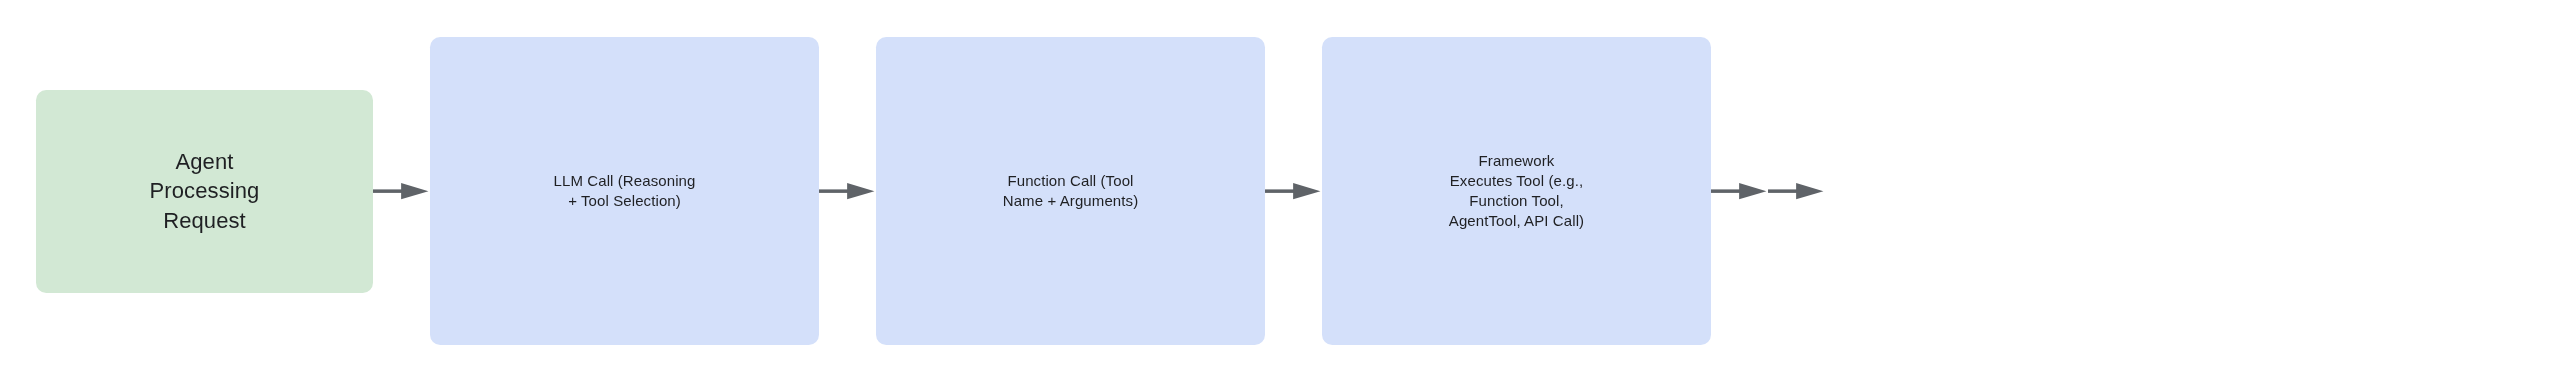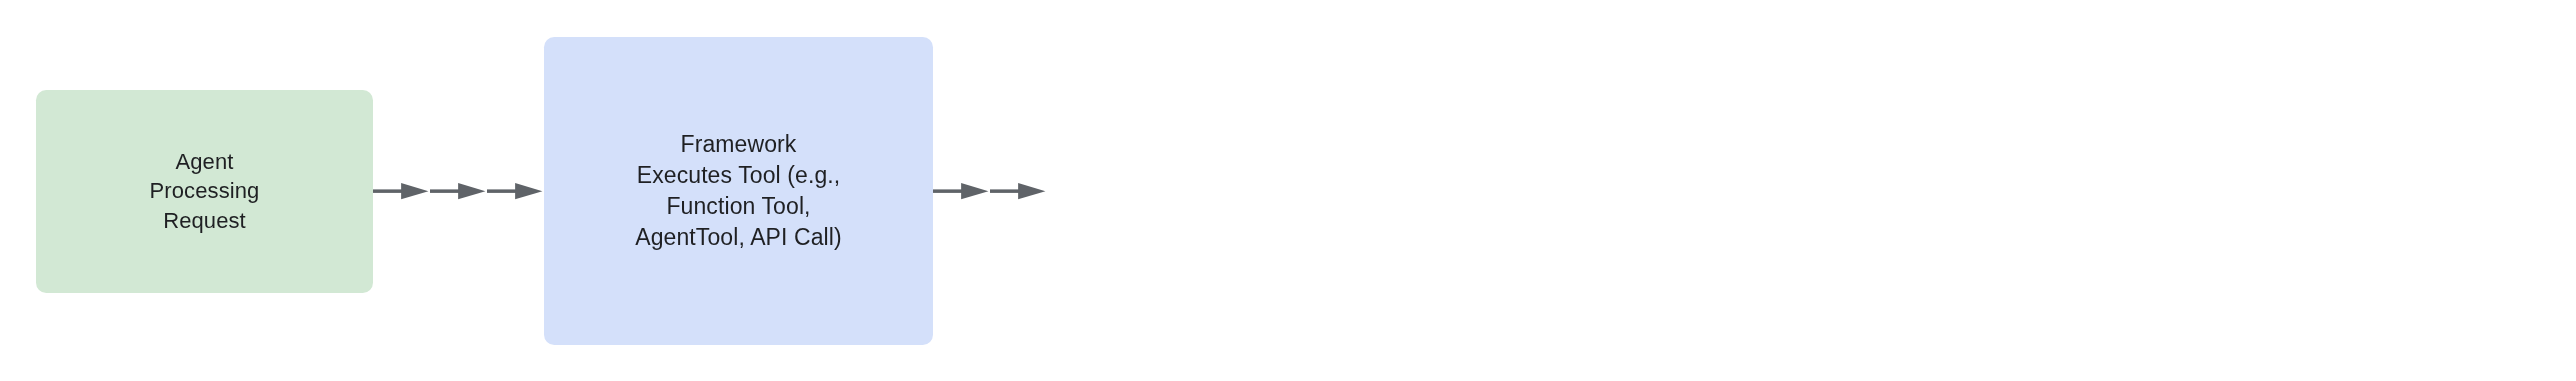--- a/index.html
+++ b/index.html
@@ -43,21 +43,21 @@
     height: 203px;
     background: #d2e8d4;
   }
   .node-blue {
     width: 389px;
     height: 308px;
     background: #d4e0fa;
   }
   .node-label {
     color: #1f2023;
-    font-size: 23px;
+    font-size: 15px;
     line-height: 1.34;
     text-align: center;
     white-space: pre-line;
     padding: 0 11px;
     letter-spacing: 0.1px;
   }
   .node-green .node-label {
     font-size: 22px;
   }
   .connector {
@@ -85,28 +85,36 @@
 Request</span>
     </div>
 
     <span class="connector">
       <svg viewBox="0 0 73 26" xmlns="http://www.w3.org/2000/svg" aria-hidden="true">
         <line x1="0" y1="13" x2="40" y2="13" stroke="#5f6368" stroke-width="4.5"></line>
         <polygon points="36,2.5 71,13 36,23.5" fill="#5f6368"></polygon>
       </svg>
     </span>
 
+    <div class="node node-blue">
+      <span class="node-label">LLM Call (Reasoning
++ Tool Selection)</span>
+    </div>
 
     <span class="connector">
       <svg viewBox="0 0 73 26" xmlns="http://www.w3.org/2000/svg" aria-hidden="true">
         <line x1="0" y1="13" x2="40" y2="13" stroke="#5f6368" stroke-width="4.5"></line>
         <polygon points="36,2.5 71,13 36,23.5" fill="#5f6368"></polygon>
       </svg>
     </span>
 
+    <div class="node node-blue">
+      <span class="node-label">Function Call (Tool
+Name + Arguments)</span>
+    </div>
 
     <span class="connector">
       <svg viewBox="0 0 73 26" xmlns="http://www.w3.org/2000/svg" aria-hidden="true">
         <line x1="0" y1="13" x2="40" y2="13" stroke="#5f6368" stroke-width="4.5"></line>
         <polygon points="36,2.5 71,13 36,23.5" fill="#5f6368"></polygon>
       </svg>
     </span>
 
     <div class="node node-blue">
       <span class="node-label">Framework

